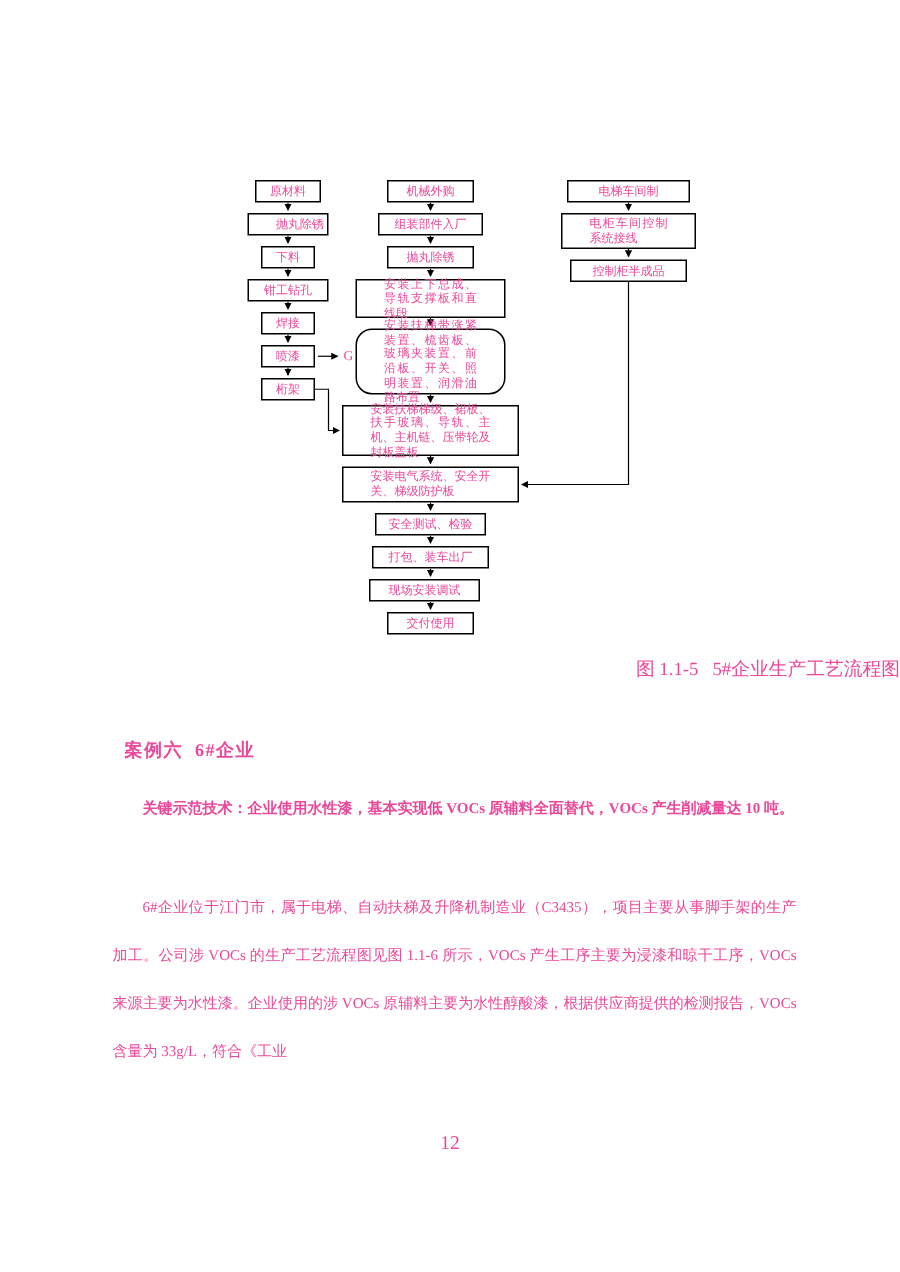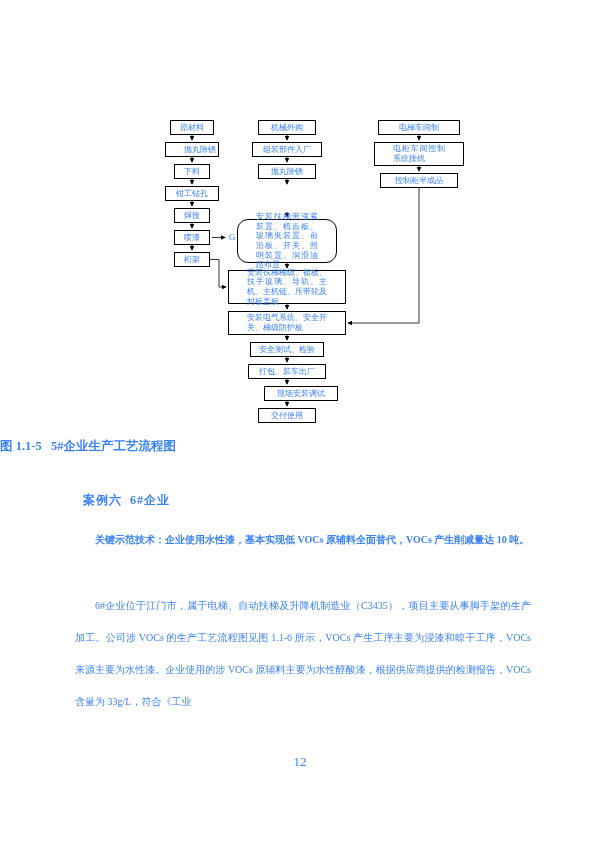--- a/index.html
+++ b/index.html
@@ -1,36 +1,36 @@
 <!DOCTYPE html>
 <html><head>
 <meta charset="utf-8">
 <style>
   html,body { margin:0; padding:0; background:#ffffff; }
   .page {
     position:relative; width:600px; height:776px; background:#ffffff;
-    font-family:"Liberation Serif","DejaVu Serif",serif; color:#3b82f6;
+    font-family:"Liberation Serif","DejaVu Serif",serif; color:#ec4899;
     overflow:hidden; margin:0 auto;
   }
   
   .fbox {
     position:absolute; box-sizing:border-box;
     border:0.8px solid #000; background:#fff;
     font-size:8px; line-height:1.2;
     display:flex; align-items:center; justify-content:center;
     text-align:center;
   }
   .fbox.multi {
     text-align:justify; padding:1px 18px; justify-content:flex-start;
   }
   .connectors { position:absolute; left:0; top:0; }
   .gas-label { position:absolute; font-size:9px; }
   .fig-caption {
     position:absolute; left:0; top:438px; width:600px;
-    text-align:left; font-size:12.5px; white-space:pre;font-weight:bold;
+    text-align:right; font-size:12.5px; white-space:pre;
   }
   .sec-heading {
     position:absolute; left:83px; top:492px;
     font-size:12px; font-weight:bold; letter-spacing:1px; white-space:pre;
   }
   .para {
     position:absolute; left:75px; width:456px;
     font-size:10px; line-height:32px;
     text-align:justify; text-indent:2em; margin:0;
   }
@@ -86,26 +86,27 @@
   <div class="fbox" style="left:174px;top:164px;width:36px;height:15px;">下料</div>
   <div class="fbox" style="left:165px;top:186px;width:54px;height:15px;">钳工钻孔</div>
   <div class="fbox" style="left:174px;top:208px;width:36px;height:15px;">焊接</div>
   <div class="fbox" style="left:174px;top:230px;width:36px;height:15px;">喷漆</div>
   <div class="fbox" style="left:174px;top:252px;width:36px;height:15px;">桁架</div>
   <span class="gas-label" style="left:229px;top:232px;">G</span>
 
   <div class="fbox" style="left:258px;top:120px;width:58px;height:15px;">机械外购</div>
   <div class="fbox" style="left:252px;top:142px;width:70px;height:15px;">组装部件入厂</div>
   <div class="fbox" style="left:258px;top:164px;width:58px;height:15px;">抛丸除锈</div>
+  <div class="fbox multi" style="left:237px;top:186px;width:100px;height:26px;">安装上下总成、导轨支撑板和直线段</div>
   <div class="fbox multi" style="left:237px;top:219px;width:100px;height:44px;border-radius:11px;">安装扶梯带涨紧装置、梳齿板、玻璃夹装置、前沿板、开关、照明装置、润滑油路布置</div>
   <div class="fbox multi" style="left:228px;top:270px;width:118px;height:34px;">安装扶梯梯级、裙板、扶手玻璃、导轨、主机、主机链、压带轮及封板盖板</div>
   <div class="fbox multi" style="left:228px;top:311px;width:118px;height:24px;">安装电气系统、安全开关、梯级防护板</div>
   <div class="fbox" style="left:250px;top:342px;width:74px;height:15px;">安全测试、检验</div>
   <div class="fbox" style="left:248px;top:364px;width:78px;height:15px;">打包、装车出厂</div>
-  <div class="fbox" style="left:264px;top:386px;width:74px;height:15px;">现场安装调试</div>
+  <div class="fbox" style="left:246px;top:386px;width:74px;height:15px;">现场安装调试</div>
   <div class="fbox" style="left:258px;top:408px;width:58px;height:15px;">交付使用</div>
 
   <div class="fbox" style="left:378px;top:120px;width:82px;height:15px;">电梯车间制</div>
   <div class="fbox multi" style="left:374px;top:142px;width:90px;height:24px;">电柜车间控制系统接线</div>
   <div class="fbox" style="left:380px;top:173px;width:78px;height:15px;">控制柜半成品</div>
 
   <div class="fig-caption">图 1.1-5   5#企业生产工艺流程图</div>
 
   <div class="sec-heading">案例六  6#企业</div>
   <p class="para key">关键示范技术：企业使用水性漆，基本实现低 VOCs 原辅料全面替代，VOCs 产生削减量达 10 吨。</p>

